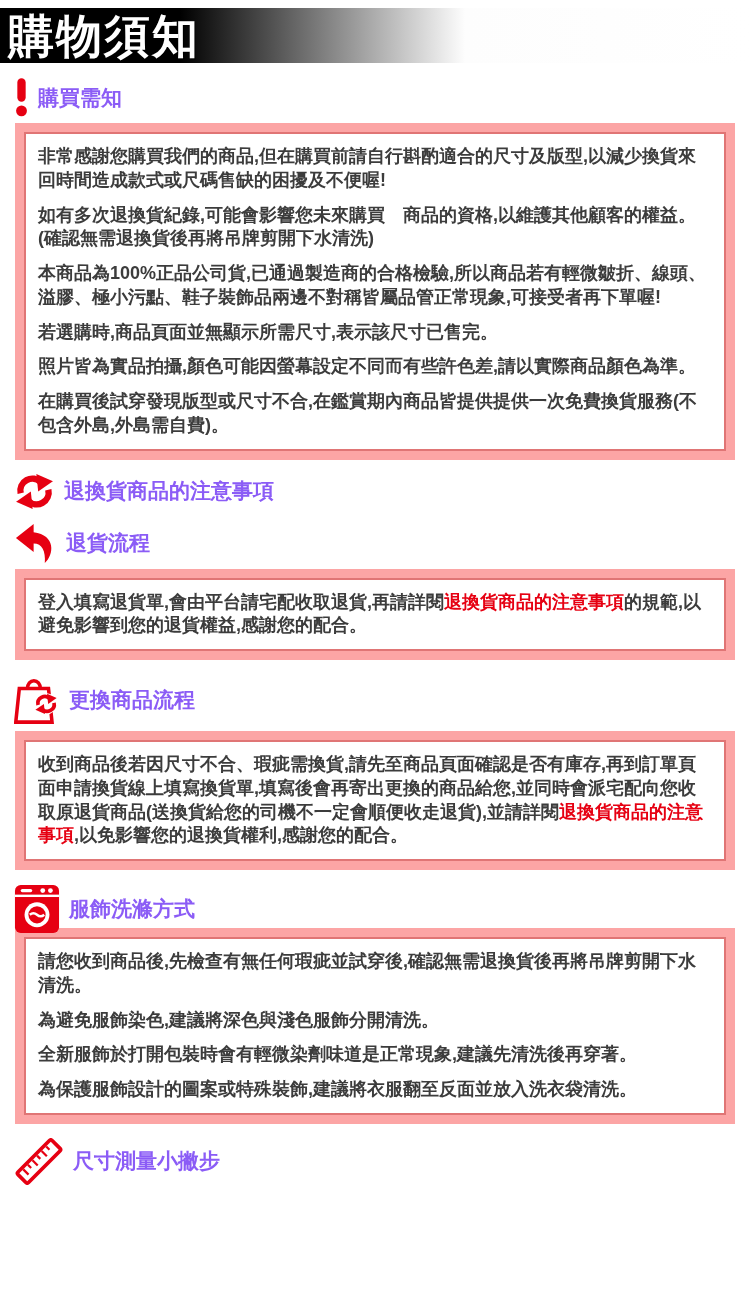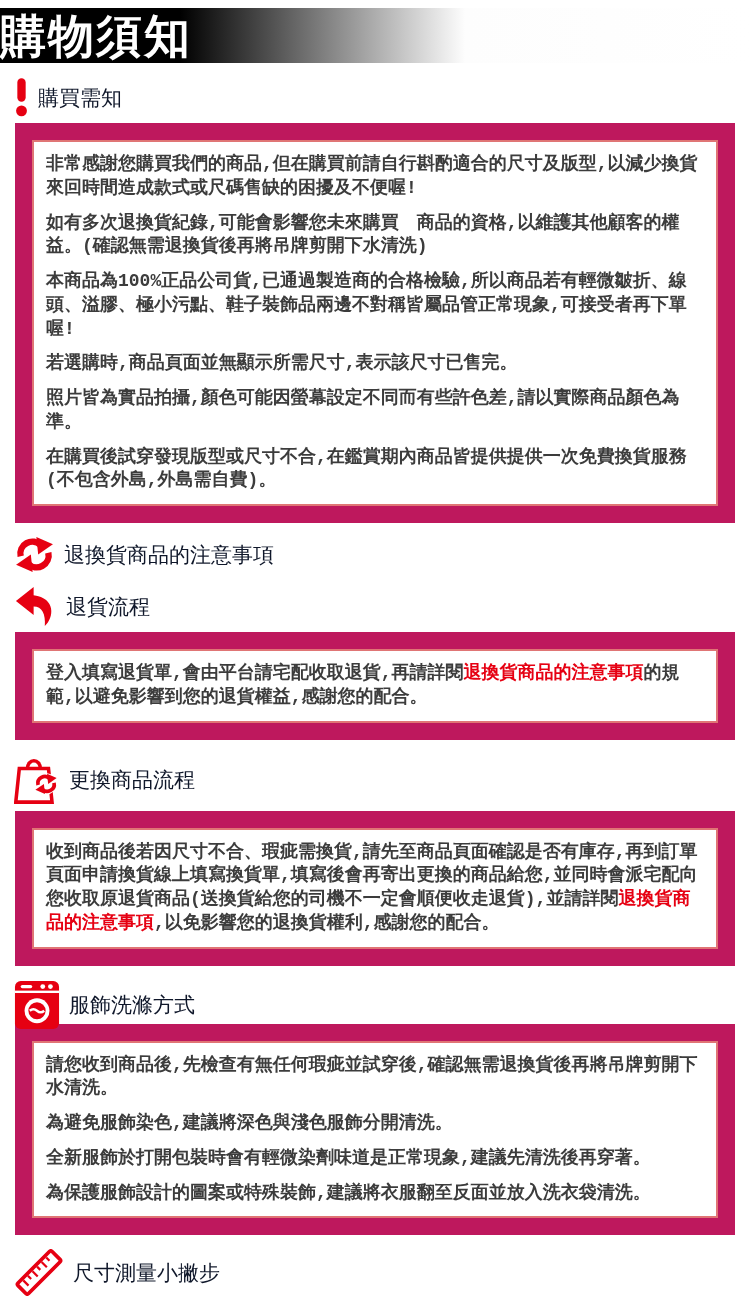--- a/index.html
+++ b/index.html
@@ -9,33 +9,33 @@
     font-family:"Liberation Sans","DejaVu Sans",sans-serif;
     color:#3c3c3c;
   }
   .banner {
     margin-top:8px; height:55px; width:750px;
     background:linear-gradient(to right,#000 0%,#000 24%,#fdfdfd 62%,#fff 100%);
     display:flex; align-items:center;
   }
   .banner h1 {
     color:#fff; font-size:46px; font-weight:900; letter-spacing:2px;
-    line-height:1;
+    padding-left:8px; line-height:1;
     text-shadow:1px 1px 0 #000;
   }
   .section { margin-top:14px; }
   .sec-head {
     display:flex; align-items:center; gap:9px;
     margin:0 0 5px 14px; position:relative; z-index:2;
   }
   .sec-head .sec-icon { display:flex; align-items:center; }
-  .sec-head h2 { color:#0f172a; font-size:21px; font-weight:normal; }
+  .sec-head h2 { color:#8b5cf6; font-size:21px; font-weight:bold; }
   .sec-washing .sec-head, .sec-ruler .sec-head { margin-bottom:-6px; }
   .box {
-    margin:0 15px; background:#be185d; padding:17px;font-family:Liberation Mono, monospace;
+    margin:0 15px; background:#fca5a5; padding:9px;
   }
   .box-inner {
     background:#fff; border:2px solid #e07575; padding:11px 12px 9px 12px;
   }
   .box-inner p {
     font-size:18px; font-weight:bold; line-height:1.32;
     margin-bottom:11px; color:#3c3c3c;
     word-break:break-all;
   }
   .box-inner p:last-child { margin-bottom:2px; }

